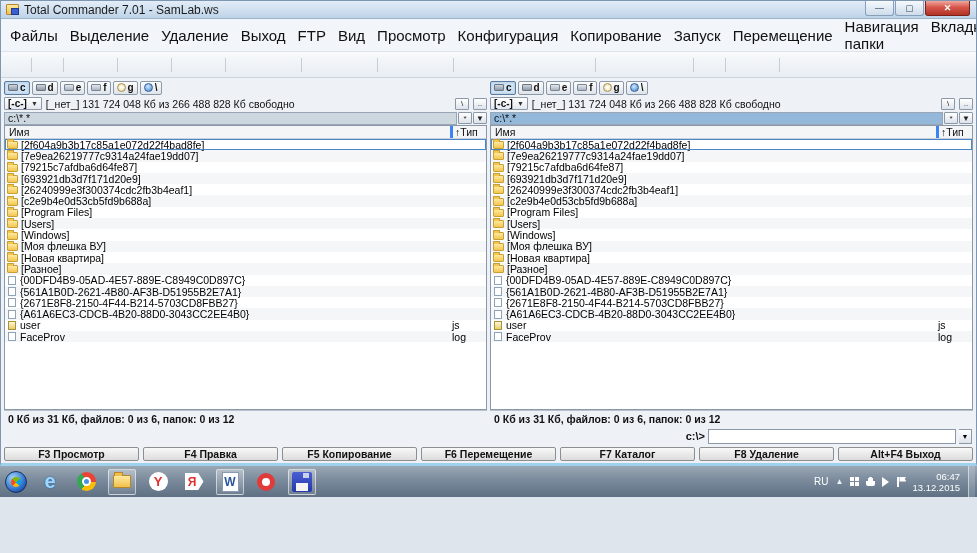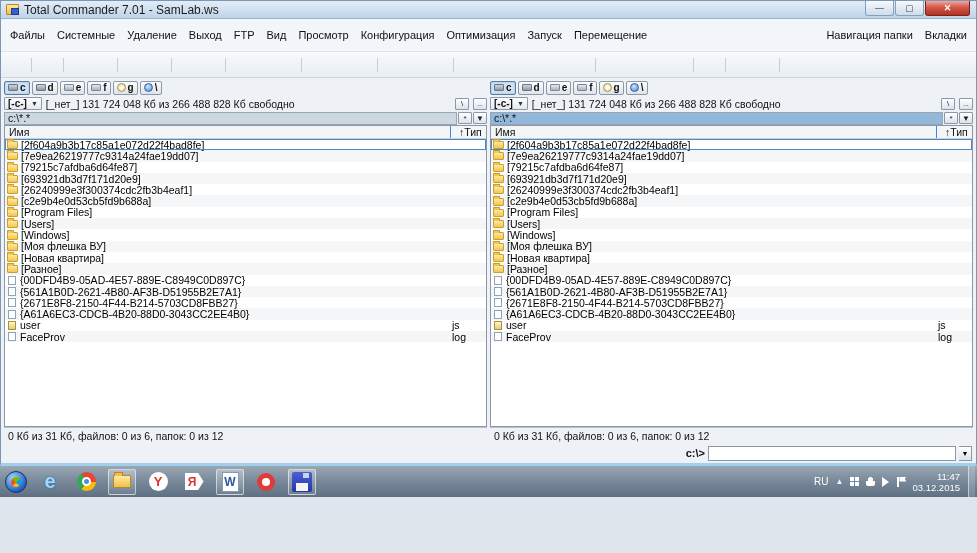--- a/index.html
+++ b/index.html
@@ -7,21 +7,21 @@
   .screen{width:977px;height:497px;display:flex;flex-direction:column}
   
   .tc-window{flex:1;display:flex;flex-direction:column;overflow:hidden;background:#eef2f7;border:1px solid #7f96b0;border-bottom:3px solid #9fd0ee}
   .titlebar{height:18px;display:flex;align-items:center;background:linear-gradient(180deg,#e3edf8,#bed3e8);border-bottom:1px solid #9db3c9;padding-left:5px;position:relative}
   .title-icon{width:13px;height:11px;background:linear-gradient(180deg,#ffe9a0,#f0c04a);border:1px solid #b8862a;border-radius:1px;margin-right:5px;position:relative}
   .title-icon::after{content:"";position:absolute;right:-1px;bottom:-1px;width:6px;height:5px;background:#3a5fd0;border:1px solid #1f3a90}
   .title-text{font-size:12px;color:#1c1c1c}
   .win-controls{position:absolute;right:6px;top:0;display:flex;gap:1px}
   .wc{height:15px;border:1px solid #86a0bb;border-top:none;border-radius:0 0 3px 3px;display:flex;align-items:center;justify-content:center;font-size:9px;color:#33475c;background:linear-gradient(180deg,#f5f9fd,#cfdcea);width:29px}
   .wc.close{width:45px;background:linear-gradient(180deg,#f0a89e,#d6564a 45%,#b03326);border-color:#7a2018;color:#fff;font-weight:bold}
-  .menubar{height:15px;display:flex;align-items:center;font-size:11px;background:#f2f5f9;padding:16px 3px;border-bottom:1px solid #dde4ec}
+  .menubar{height:15px;display:flex;align-items:center;font-size:15px;background:#f2f5f9;padding:16px 3px;border-bottom:1px solid #dde4ec}
   .menu-item{padding:0 6px;color:#111;cursor:default}
   .menu-right{margin-left:auto;display:flex}
   
   .toolbar{height:26px;display:flex;align-items:center;background:linear-gradient(180deg,#f8fafc,#e8edf3);border-bottom:1px solid #cdd6e0;padding:0 3px}
   .tb{width:22px;height:22px;display:flex;align-items:center;justify-content:center;border:1px solid transparent;border-radius:2px;position:relative}
   .tb.grp{margin-left:10px}
   .tb.grp::before{content:"";position:absolute;left:-6px;top:3px;bottom:3px;width:1px;background:#c4cdd8}
   .tb i{font-style:normal;display:flex;align-items:center;justify-content:center;font-size:11px;font-weight:bold}
   
   .panes{flex:1;display:flex;gap:3px;padding:1px 3px 0 3px;min-height:0}
@@ -38,35 +38,35 @@
   .combo .arr{font-size:7px;color:#333}
   .free-text{flex:1;white-space:nowrap;overflow:hidden}
   .mini{width:14px;height:12px;border:1px solid #8b98a8;border-radius:1px;background:linear-gradient(180deg,#fff,#dde3ea);font-size:8px;display:flex;align-items:center;justify-content:center;color:#222}
   .pathrow{height:14px;display:flex;align-items:center;gap:1px}
   .pathbar{flex:1;height:13px;display:flex;align-items:center;font-size:10.5px;padding:0 3px;border:1px solid #98a6b6;color:#111;background:#ccd7e0}
   .pathbar.active{background:#93b8da}
   
   .list-box{flex:1;border:1px solid #8a98a8;background:#fff;display:flex;flex-direction:column;min-height:0}
   .colhead{height:13px;display:flex;align-items:center;background:#f4f5f7;border-bottom:1px solid #c9d0d8;font-size:10.5px;color:#111}
   .col-name{flex:1;padding-left:4px}
-  .col-type{width:36px;border-left:1px solid #3b82f6;padding-left:8px}
+  .col-type{width:36px;border-left:3px solid #3b82f6;padding-left:2px}
   .rows{flex:1;overflow:hidden}
   .row{height:11.3px;display:flex;align-items:center;font-size:10.5px;color:#000;padding:0 1px}
   .row:nth-of-type(even){background:#f5f6f8}
   .row:nth-of-type(1){outline:1px solid #4a86c9;outline-offset:-1px}
   .row .name{flex:1;white-space:nowrap;overflow:hidden}
   .row .type{width:35px;padding-left:2px}
   .ic{flex:none;display:inline-block;margin:0 3px 0 1px}
   .ic-folder{width:11px;height:8px;background:linear-gradient(180deg,#ffe9a0,#f3c64f);border:1px solid #c79f33;border-radius:1px;position:relative;margin-top:1px}
   .ic-folder::before{content:"";position:absolute;top:-3px;left:-1px;width:5px;height:2px;background:#f3c64f;border:1px solid #c79f33;border-bottom:none;border-radius:1px 1px 0 0}
   .ic-file{width:8px;height:9px;background:#fff;border:1px solid #8fa3b8;margin-left:2px;margin-right:4px}
   .ic-js{width:8px;height:9px;background:linear-gradient(180deg,#fdf6d8,#e8cf6a);border:1px solid #a8923a;margin-left:2px;margin-right:4px}
   
   .statusrow{height:16px;display:flex;gap:3px;padding:0 3px;align-items:center}
-  .status-half{flex:1;font-size:10.5px;font-weight:normal;color:#111;border-top:1px solid #b9c2cc;padding:1px 0 0 4px;height:100%;display:flex;align-items:center}
+  .status-half{flex:1;font-size:10.5px;font-weight:bold;color:#111;border-top:1px solid #b9c2cc;padding:1px 0 0 4px;height:100%;display:flex;align-items:center}
   .cmdrow{height:20px;display:flex;align-items:center;padding:0 4px;gap:3px}
   .cmd-spacer{flex:1}
   .cmd-label{font-size:11px;font-weight:bold;color:#111}
   .cmd-input{width:248px;height:15px;border:1px solid #8a98a8;background:#fff;font-size:11px;padding:0 2px}
   .cmd-drop{width:13px;height:15px;border:1px solid #8a98a8;border-left:none;background:linear-gradient(180deg,#fff,#dde3ea);font-size:7px;display:flex;align-items:center;justify-content:center}
   .fkeys{height:17px;display:flex;gap:4px;padding:1px 3px 2px 3px}
   .fkey{flex:1;border:1px solid #8e8e8e;border-radius:2px;background:linear-gradient(180deg,#f8f8f8,#dcdcdc);font-size:10.5px;font-weight:bold;color:#111;display:flex;align-items:center;justify-content:center}
   
   .taskbar{height:31px;display:flex;align-items:center;background:linear-gradient(180deg,#9aa7b4,#7b8b9c 45%,#5e7083);padding:0 2px;gap:6px}
   .tapp{width:28px;height:26px;display:flex;align-items:center;justify-content:center;border:1px solid transparent;border-radius:2px}
@@ -110,28 +110,28 @@
         <span class="wc">—</span>
         <span class="wc">▢</span>
         <span class="wc close">✕</span>
       </div>
     </div>
 
     <div class="menubar">
       <div style="display:flex">
 
       <span class="menu-item">Файлы</span>
-          <span class="menu-item">Системные</span>
+          <span class="menu-item">Выделение</span>
           <span class="menu-item">Удаление</span>
           <span class="menu-item">Выход</span>
           <span class="menu-item">FTP</span>
           <span class="menu-item">Вид</span>
           <span class="menu-item">Просмотр</span>
           <span class="menu-item">Конфигурация</span>
-          <span class="menu-item">Оптимизация</span>
+          <span class="menu-item">Копирование</span>
           <span class="menu-item">Запуск</span>
           <span class="menu-item">Перемещение</span>
         </div>
       <div class="menu-right">
 
       <span class="menu-item">Навигация папки</span>
           <span class="menu-item">Вкладки</span>
         </div>
     </div>
 
@@ -526,20 +526,30 @@
       <div class="status-half">0 Кб из 31 Кб, файлов: 0 из 6, папок: 0 из 12</div>
     </div>
 
     <div class="cmdrow">
       <span class="cmd-spacer"></span>
       <span class="cmd-label">c:\&gt;</span>
       <input class="cmd-input" value="" style="">
       <span class="cmd-drop">▼</span>
     </div>
 
+    <div class="fkeys">
+
+    <span class="fkey">F3 Просмотр</span>
+        <span class="fkey">F4 Правка</span>
+        <span class="fkey">F5 Копирование</span>
+        <span class="fkey">F6 Перемещение</span>
+        <span class="fkey">F7 Каталог</span>
+        <span class="fkey">F8 Удаление</span>
+        <span class="fkey">Alt+F4 Выход</span>
+      </div>
 
   </div>
 
   <div class="taskbar">
     <span class="tapp">
         <i class="app-start"></i>
       </span>
     <div style="display:flex;gap:8px;align-items:center">
 
     <span class="tapp">
@@ -568,19 +578,19 @@
         </span>
       </div>
     <div class="tray">
       <span class="tray-lang">RU</span>
       <span class="tray-chevron">▲</span>
       <span class="tray-grid"></span>
       <span class="tray-user"></span>
       <span class="tray-vol"></span>
       <span class="tray-flag"></span>
       <span class="tray-clock">
-        <div>11:47</div>
-        <div>03.12.2015</div>
+        <div>06:47</div>
+        <div>13.12.2015</div>
       </span>
     </div>
     <span class="show-desktop"></span>
   </div>
 </div>
 
 </body></html>

